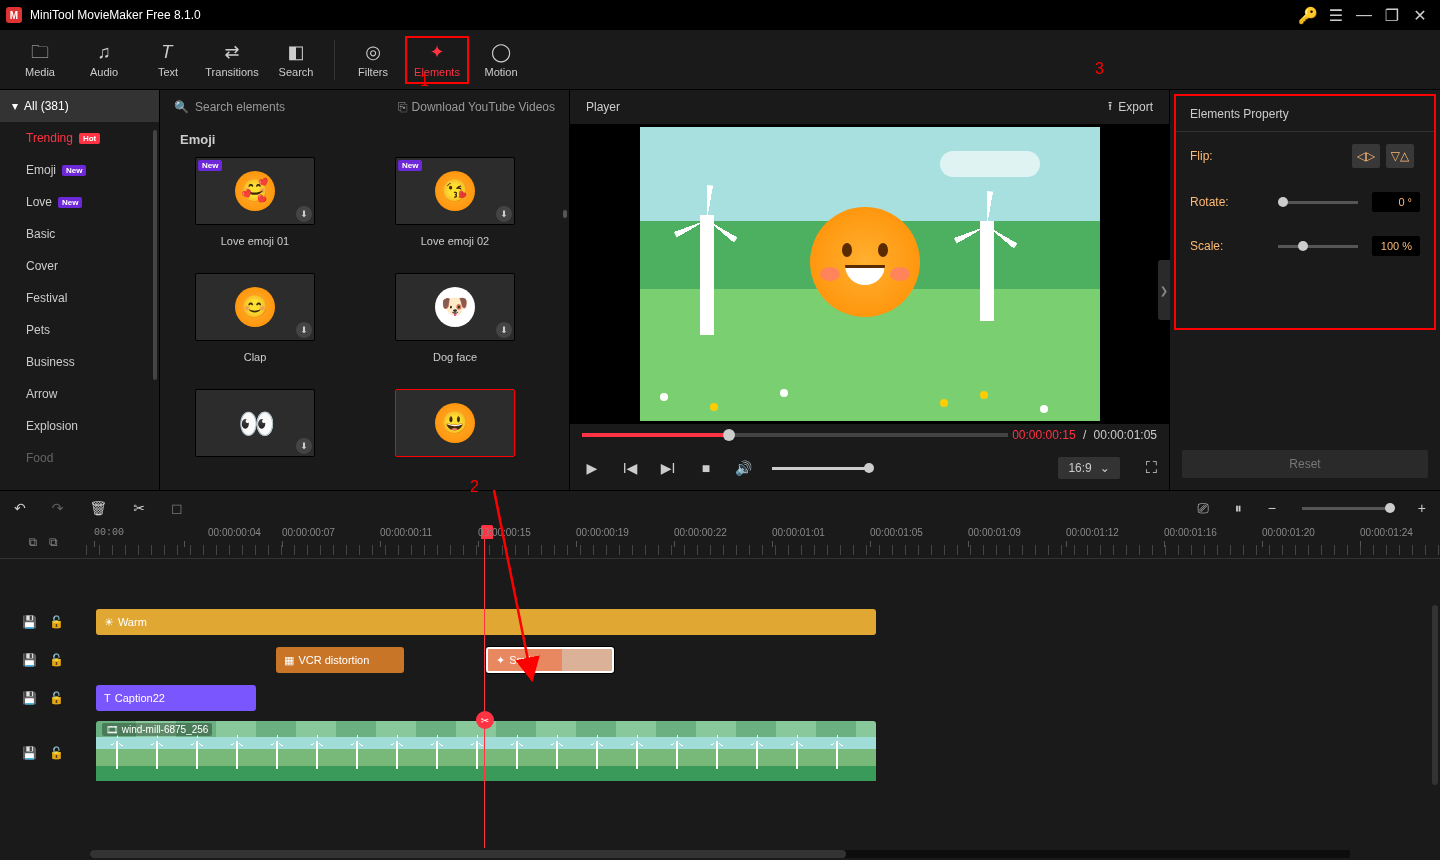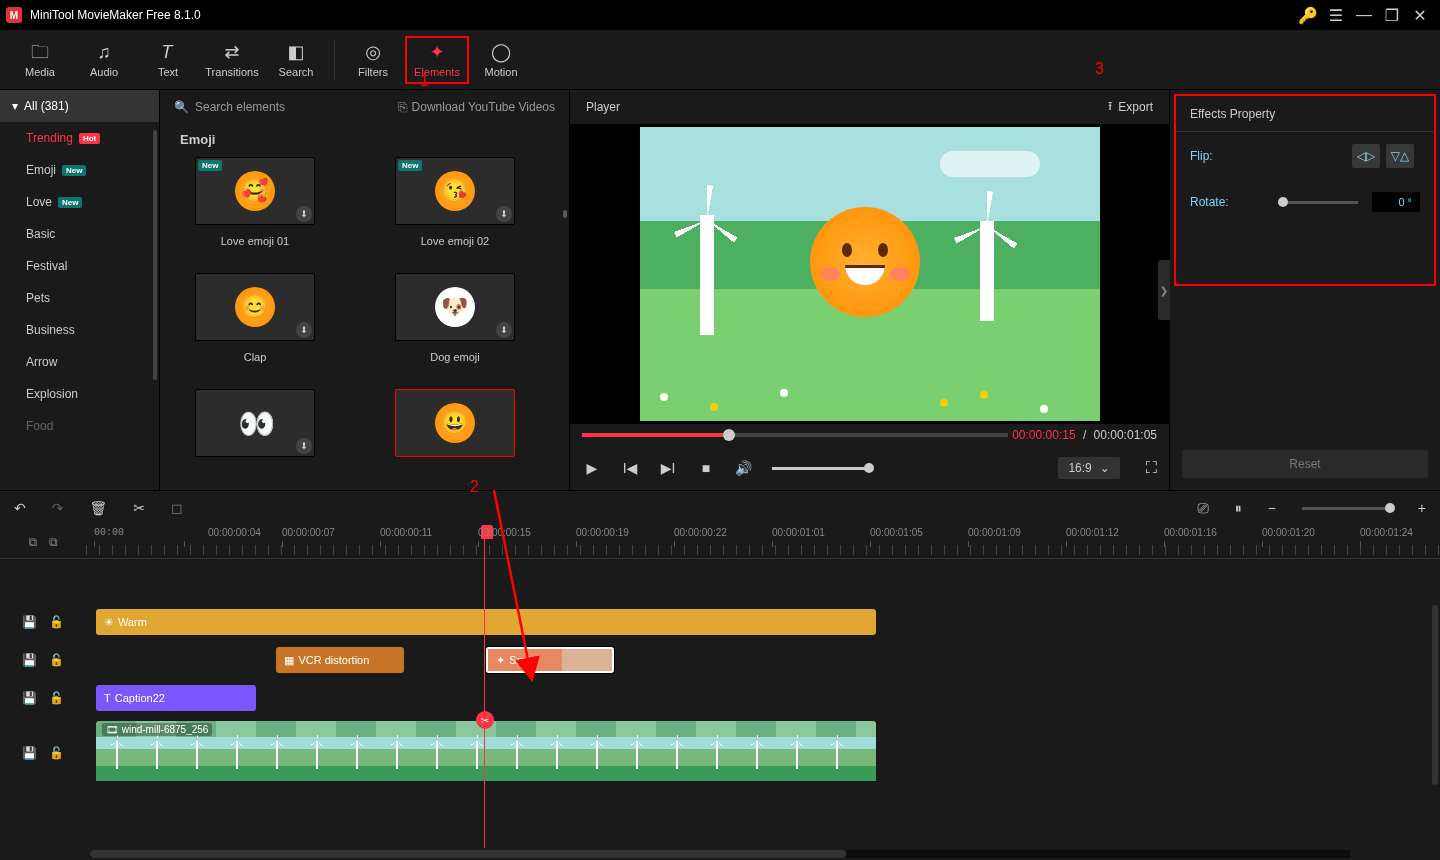--- a/index.html
+++ b/index.html
@@ -23,21 +23,21 @@
 
 .main { display: flex; height: 400px; }
 .cat-panel { width: 160px; background: #1a1a1a; border-right: 1px solid #000; overflow: hidden; position: relative; }
 .cat-header { height: 32px; display: flex; align-items: center; padding: 0 12px; font-size: 12px; color: #fff; background: #333; }
 .cat-header .chev { margin-right: 6px; }
 .cat-list { }
 .cat-item { padding: 9px 18px 9px 26px; font-size: 12px; color: #ccc; display: flex; align-items: center; gap: 6px; cursor: pointer;}
 .cat-item.active { color: #ff3344; }
 .badge { font-size: 8px; padding: 1px 4px; border-radius: 2px; font-weight: bold; }
 .badge-hot { background: #ff3344; color: #fff; }
-.badge-new { background: #0f766e; color: #fff; }
+.badge-new { background: #6d28d9; color: #fff; }
 .cat-scroll { position: absolute; right: 2px; top: 40px; width: 4px; height: 250px; background: #444; border-radius: 2px; }
 
 
 .elems-panel { width: 410px; background: #1a1a1a; border-right: 1px solid #000; position: relative; }
 .elems-top { display: flex; align-items: center; padding: 6px 14px; height: 34px; font-size: 12px; color: #999; }
 .elems-top .search { flex: 1; display: flex; align-items: center; gap: 6px; }
 .elems-top .dl { display: flex; align-items: center; gap: 4px; }
 .section-h { font-size: 13px; color: #ccc; font-weight: bold; padding: 8px 20px 10px; }
 .grid { display: flex; flex-wrap: wrap; gap: 22px 50px; padding: 0 20px; }
 .tile { width: 150px; display: flex; flex-direction: column; align-items: center; }
@@ -81,21 +81,21 @@
 .vol { width: 100px; height: 3px; background: #ccc; position: relative; }
 .vol .vk { position: absolute; right: -2px; top: -4px; width: 10px; height: 10px; background: #ccc; border-radius: 50%; }
 .aspect { margin-left: auto; background: #333; padding: 4px 10px; font-size: 12px; display: flex; align-items: center; gap: 8px; cursor: pointer; border-radius: 2px;}
 .fs { margin-left: 8px; cursor: pointer; }
 .panel-tab { position: absolute; top: 50%; right: -1px; transform: translateY(-50%); width: 12px; height: 60px; background: #2a2a2a; display:flex; align-items:center; justify-content:center; font-size:10px; color:#888; border-radius: 3px 0 0 3px;}
 
 
 .props { width: 270px; background: #1a1a1a; display: flex; flex-direction: column; }
 .props-box { border: 2px solid #f00; margin: 4px; padding-bottom: 60px; }
 .props-h { height: 36px; display: flex; align-items: center; padding: 0 14px; font-size: 12px; color: #ccc; border-bottom: 1px solid #333;}
-.prop-row { display: flex; align-items: center; padding: 12px 14px; font-size: 12px; color: #7dd3fc; }
+.prop-row { display: flex; align-items: center; padding: 12px 14px; font-size: 12px; color: #fdba74; }
 .prop-row .lbl { width: 60px; }
 .flip-btn { width: 28px; height: 24px; background: #383838; margin-right: 6px; display: flex; align-items: center; justify-content: center; font-size: 12px; cursor: pointer; border-radius: 2px;}
 .slider { width: 80px; height: 3px; background: #555; position: relative; margin-right: 14px;}
 .slider .sk { position: absolute; top: -4px; width: 10px; height: 10px; background: #ccc; border-radius: 50%; }
 .valbox { background: #000; padding: 4px 8px; font-size: 11px; border-radius: 2px; min-width: 48px; text-align: right;}
 .reset { margin: auto 12px 12px; background: #2a2a2a; color: #777; border: none; height: 28px; font-size: 12px; border-radius: 2px; cursor: pointer;}
 
 
 .tl { height: 370px; background: #1a1a1a; border-top: 1px solid #000; display: flex; flex-direction: column; position: relative; }
 .tl-tools { height: 34px; display: flex; align-items: center; padding: 0 14px; gap: 26px; color: #ccc; }
@@ -201,20 +201,23 @@
           <span class="badge badge-new">New</span>
         </div>
       <div class="cat-item">
           <span>Love</span>
           <span class="badge badge-new">New</span>
         </div>
       <div class="cat-item">
           <span>Basic</span>
         </div>
       <div class="cat-item">
+          <span>Cover</span>
+        </div>
+      <div class="cat-item">
           <span>Festival</span>
         </div>
       <div class="cat-item">
           <span>Pets</span>
         </div>
       <div class="cat-item">
           <span>Business</span>
         </div>
       <div class="cat-item">
           <span>Arrow</span>
@@ -263,21 +266,21 @@
             <div class="emoji orange">😊</div>
             <div class="dlbtn">⬇</div>
           </div>
         <div class="tname">Clap</div>
       </div>
       <div class="tile">
         <div class="thumb">
             <div class="emoji" style="background:#fff">🐶</div>
             <div class="dlbtn">⬇</div>
           </div>
-        <div class="tname">Dog emoji</div>
+        <div class="tname">Dog face</div>
       </div>
       <div class="tile">
         <div class="thumb">
             <div class="emoji eyes">👀</div>
             <div class="dlbtn">⬇</div>
           </div>
         <div class="tname"></div>
       </div>
       <div class="tile">
         <div class="thumb sel">
@@ -342,34 +345,42 @@
           <span>16:9</span>
           <span>⌄</span>
         </div>
       <div class="fs">⛶</div>
     </div>
     <div class="panel-tab">❯</div>
   </div>
 
   <div class="props">
     <div class="props-box">
-      <div class="props-h">Effects Property</div>
+      <div class="props-h">Elements Property</div>
       <div class="prop-row">
         <div class="lbl">Flip:</div>
         <div style="flex:1"></div>
         <div class="flip-btn">◁▷</div>
         <div class="flip-btn">▽△</div>
       </div>
       <div class="prop-row">
         <div class="lbl">Rotate:</div>
         <div style="flex:1"></div>
         <div class="slider">
             <div class="sk" style="left:0"></div>
           </div>
         <div class="valbox">0 °</div>
+      </div>
+      <div class="prop-row">
+        <div class="lbl">Scale:</div>
+        <div style="flex:1"></div>
+        <div class="slider">
+            <div class="sk" style="left:20px"></div>
+          </div>
+        <div class="valbox">100 %</div>
       </div>
     </div>
     <div style="flex:1"></div>
     <button class="reset">Reset</button>
   </div>
 </div>
 
 <div class="tl">
   <div class="tl-tools">
     <span class="ico">↶</span>

